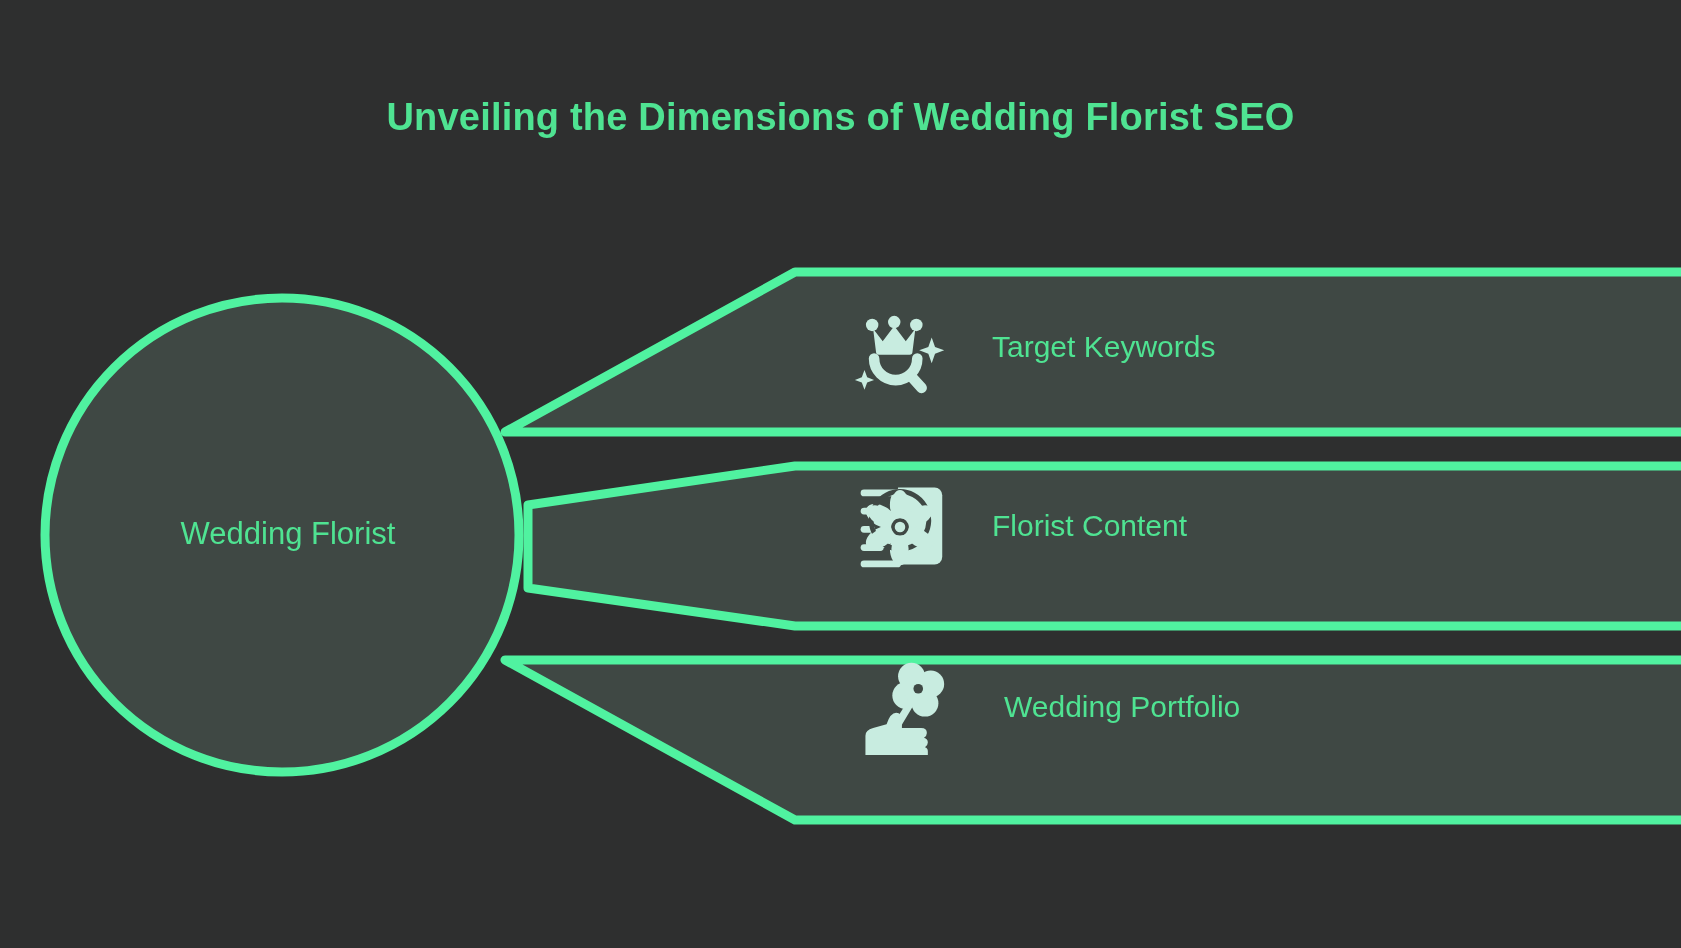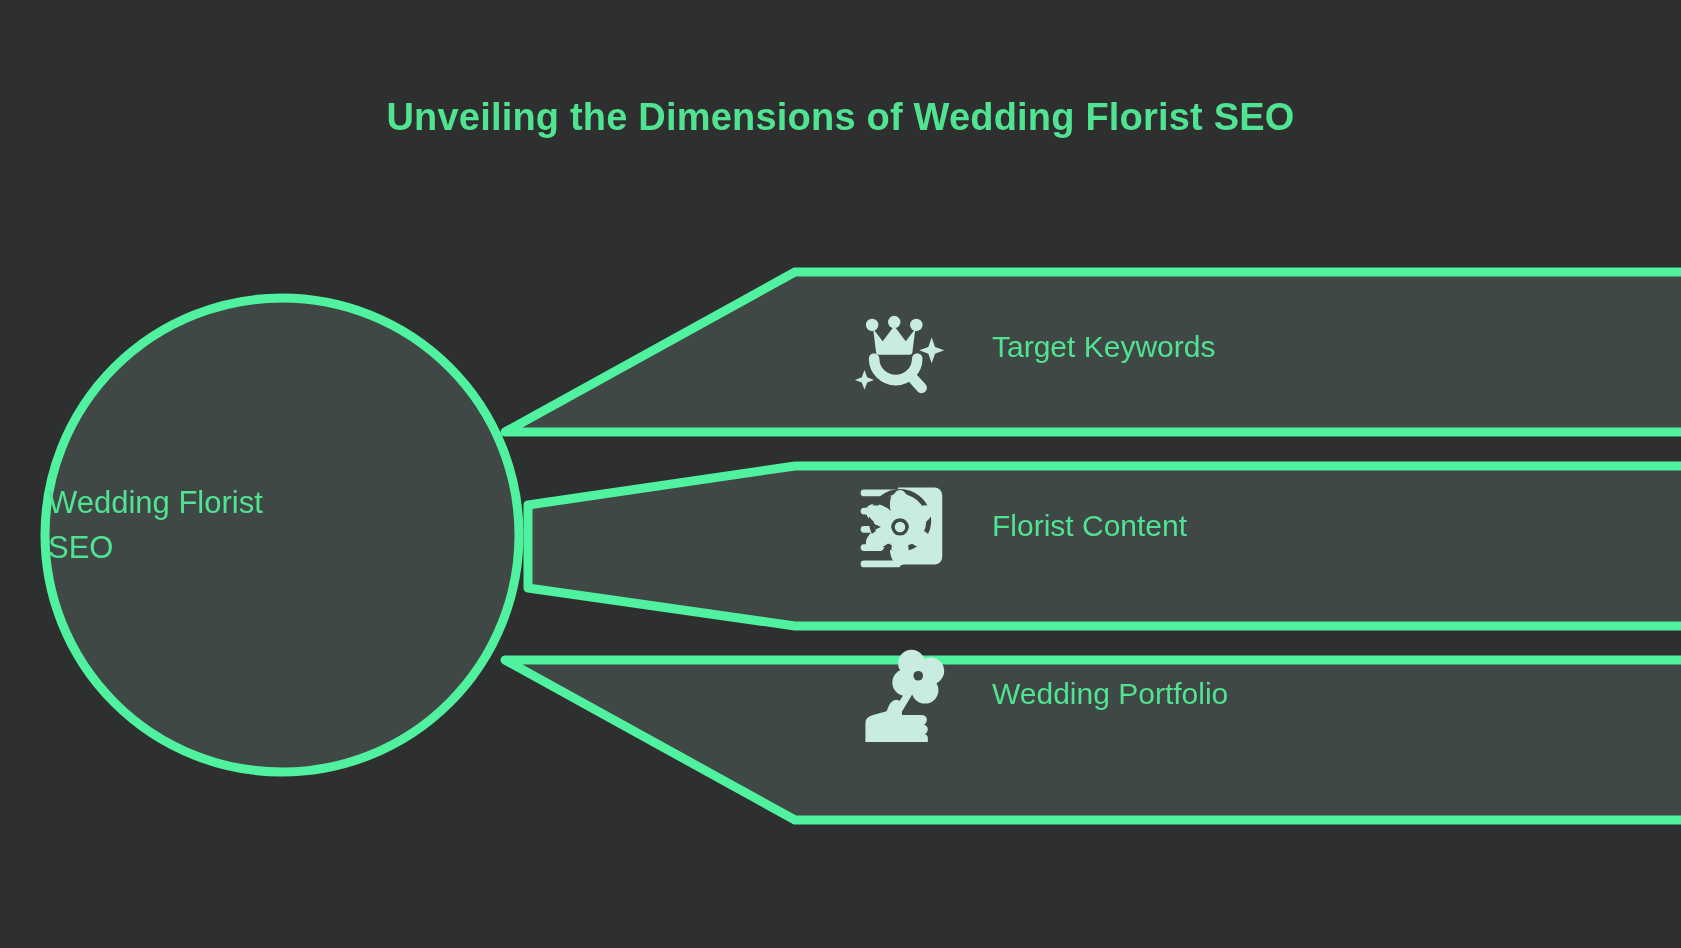--- a/index.html
+++ b/index.html
@@ -46,23 +46,23 @@
     left: 0;
     top: 0;
     width: 1681px;
     height: 948px;
   }
 
   
   #center-node-label {
     position: absolute;
     left: 48px;
-    top: 481px;
+    top: 512px;
     width: 480px;
-    text-align: left;
+    text-align: center;
     color: #4fe392;
     font-size: 31px;
     line-height: 1.45;
     pointer-events: none;
   }
 
   
   .branch-row {
     position: absolute;
     display: flex;
@@ -88,21 +88,21 @@
   .branch-label {
     margin-left: 42px;
     color: #4fe392;
     font-size: 30px;
     line-height: 1.25;
     white-space: nowrap;
   }
 
   #branch-row-0 { left: 850px; top: 287px; }
   #branch-row-1 { left: 850px; top: 466px; }
-  #branch-row-2 { left: 850px; top: 634px; }
+  #branch-row-2 { left: 850px; top: 647px; gap: 12px; }
 </style>
 </head>
 <body>
 
 <div id="infographic-root">
 
   <svg id="diagram-canvas" viewBox="0 0 1681 948" xmlns="http://www.w3.org/2000/svg">
 
     <path d="M 795,272 L 1700,272 L 1700,432 L 505,432 Z" fill="#3f4844" stroke="#50f2a0" stroke-width="9" stroke-linejoin="round"></path>
 
@@ -110,21 +110,20 @@
 
     <path d="M 505,660 L 1700,660 L 1700,820 L 795,820 Z" fill="#3f4844" stroke="#50f2a0" stroke-width="9" stroke-linejoin="round"></path>
 
     <circle cx="282" cy="535" r="237" fill="#3f4844" stroke="#50f2a0" stroke-width="9"></circle>
   </svg>
 
   <h1 id="page-title">Unveiling the Dimensions of Wedding Florist SEO</h1>
 
   <div id="center-node-label">
     <div>Wedding Florist</div>
-    <div>SEO</div>
   </div>
 
   <div class="branch-row" id="branch-row-0">
     <div class="branch-icon">
       <svg viewBox="0 0 100 100" xmlns="http://www.w3.org/2000/svg" fill="#c8ece0">
 
         <path d="M22 31 L32 44 L44 28 L56 44 L66 31 L63 55 Q63 58 60 58 L28 58 Q25 58 25 55 Z"></path>
 
         <circle cx="21" cy="27" r="6.5"></circle>
         <circle cx="44" cy="24" r="6.5"></circle>

